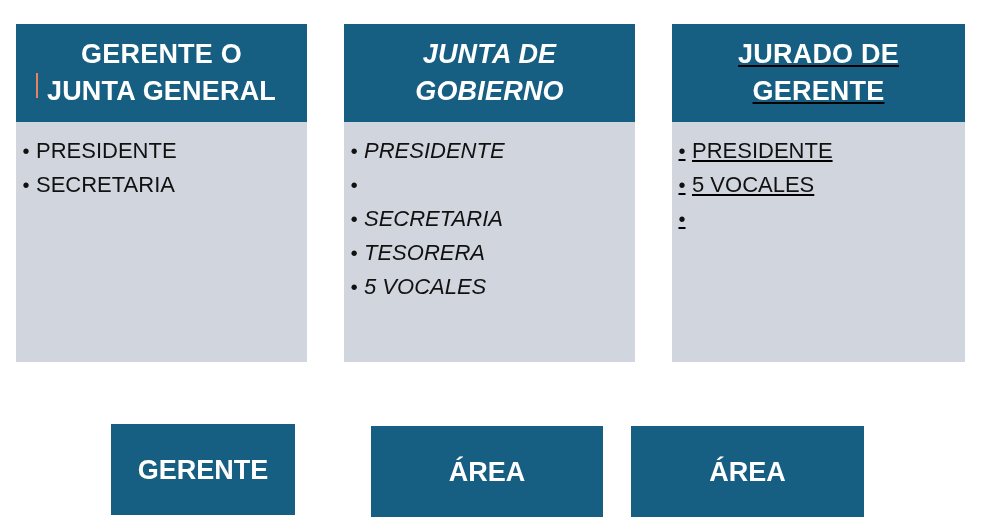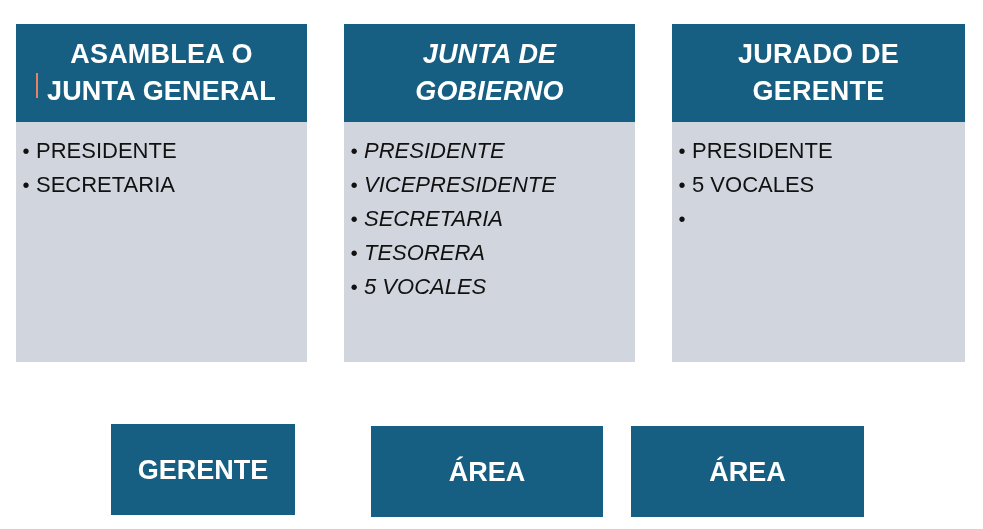--- a/index.html
+++ b/index.html
@@ -108,21 +108,21 @@
   }
 </style>
 </head>
 <body>
 
 <div class="org-root">
 
   <div class="card" style="left:16px; top:24px; width:291px; height:338px;">
     <div class="card-header" style="height:98px;">
       <span class="text-caret" style="left:20px; top:49px; height:25px;"></span>
-      <span class="hline">ASAMBLEA O</span>
+      <span class="hline">GERENTE O</span>
       <span class="hline">JUNTA GENERAL</span>
     </div>
     <div class="card-body">
       <ul class="bullet-list">
         <li>
           <span class="bullet-dot">•</span>
           <span class="bullet-text">PRESIDENTE</span>
         </li>
         <li>
           <span class="bullet-dot">•</span>
@@ -138,39 +138,38 @@
       <span class="hline">GOBIERNO</span>
     </div>
     <div class="card-body">
       <ul class="bullet-list">
         <li>
           <span class="bullet-dot">•</span>
           <span class="bullet-text">PRESIDENTE</span>
         </li>
         <li>
           <span class="bullet-dot">•</span>
-          <span class="bullet-text">VICEPRESIDENTE</span>
         </li>
         <li>
           <span class="bullet-dot">•</span>
           <span class="bullet-text">SECRETARIA</span>
         </li>
         <li>
           <span class="bullet-dot">•</span>
           <span class="bullet-text">TESORERA</span>
         </li>
         <li>
           <span class="bullet-dot">•</span>
           <span class="bullet-text">5 VOCALES</span>
         </li>
       </ul>
     </div>
   </div>
 
-  <div class="card" style="left:672px; top:24px; width:293px; height:338px;">
+  <div class="card" style="left:672px; top:24px; width:293px; height:338px;text-decoration:underline;">
     <div class="card-header" style="height:98px;">
       <span class="hline">JURADO DE</span>
       <span class="hline">GERENTE</span>
     </div>
     <div class="card-body">
       <ul class="bullet-list">
         <li>
           <span class="bullet-dot">•</span>
           <span class="bullet-text">PRESIDENTE</span>
         </li>

